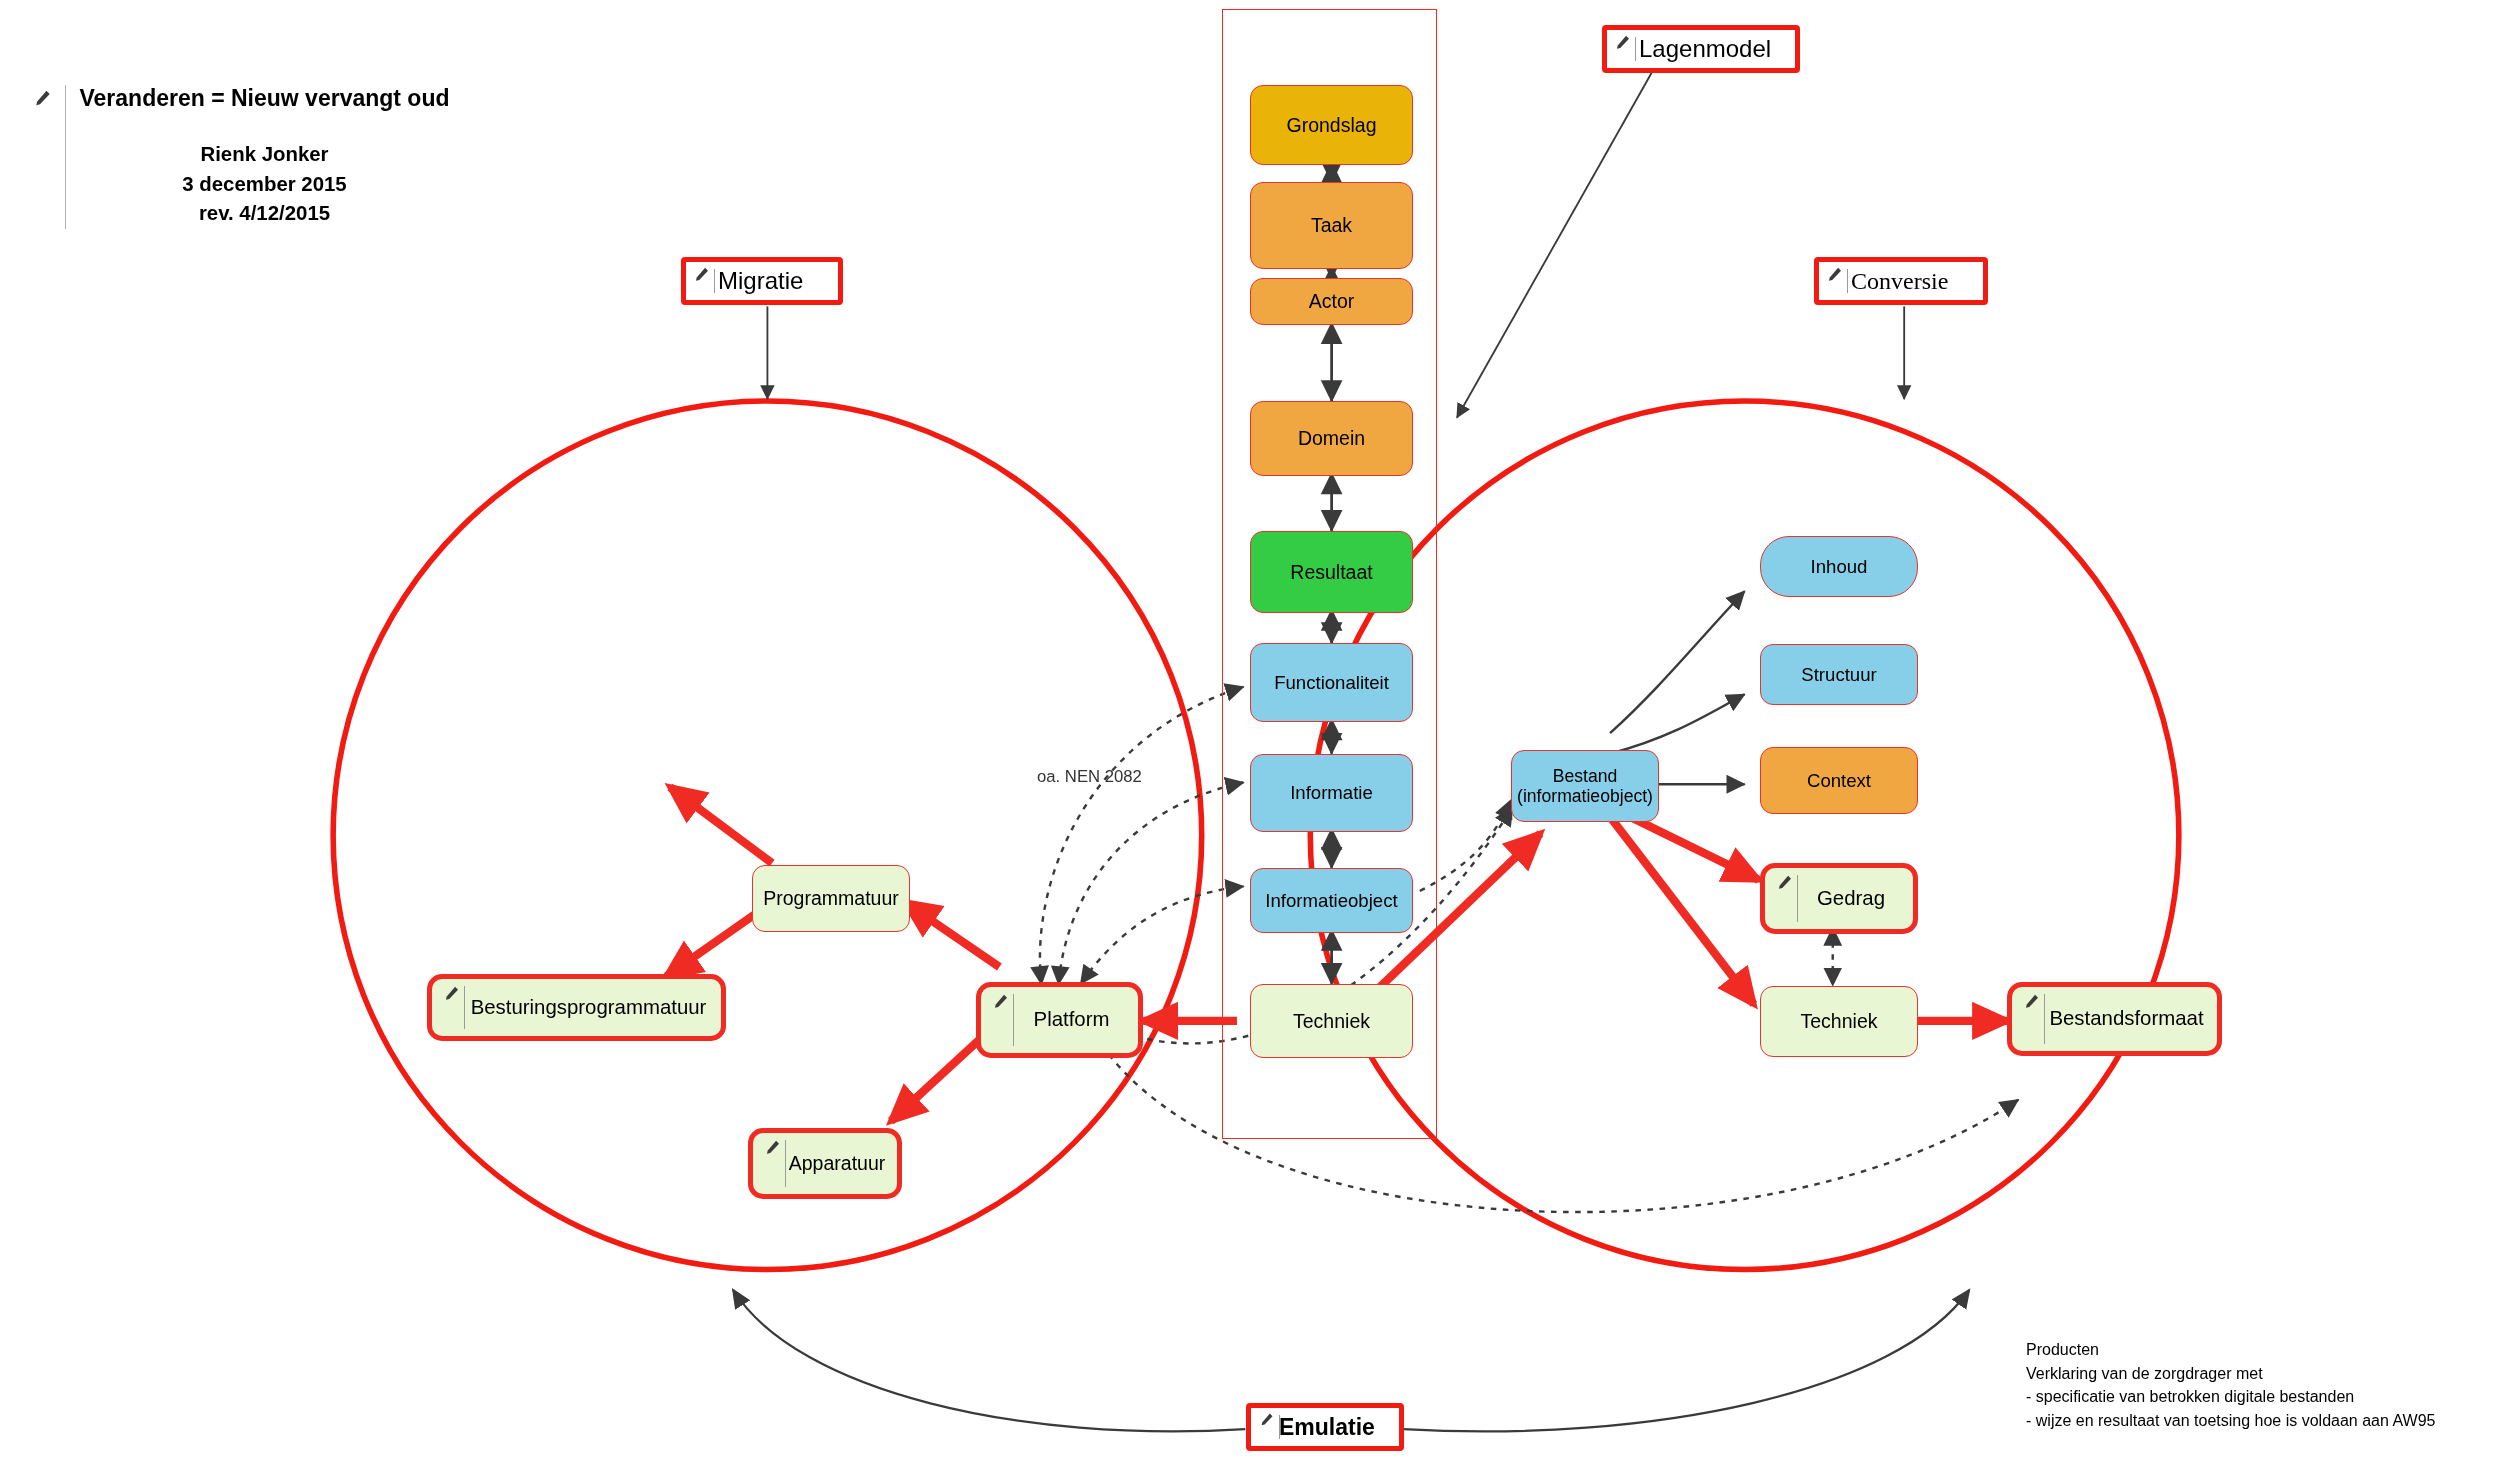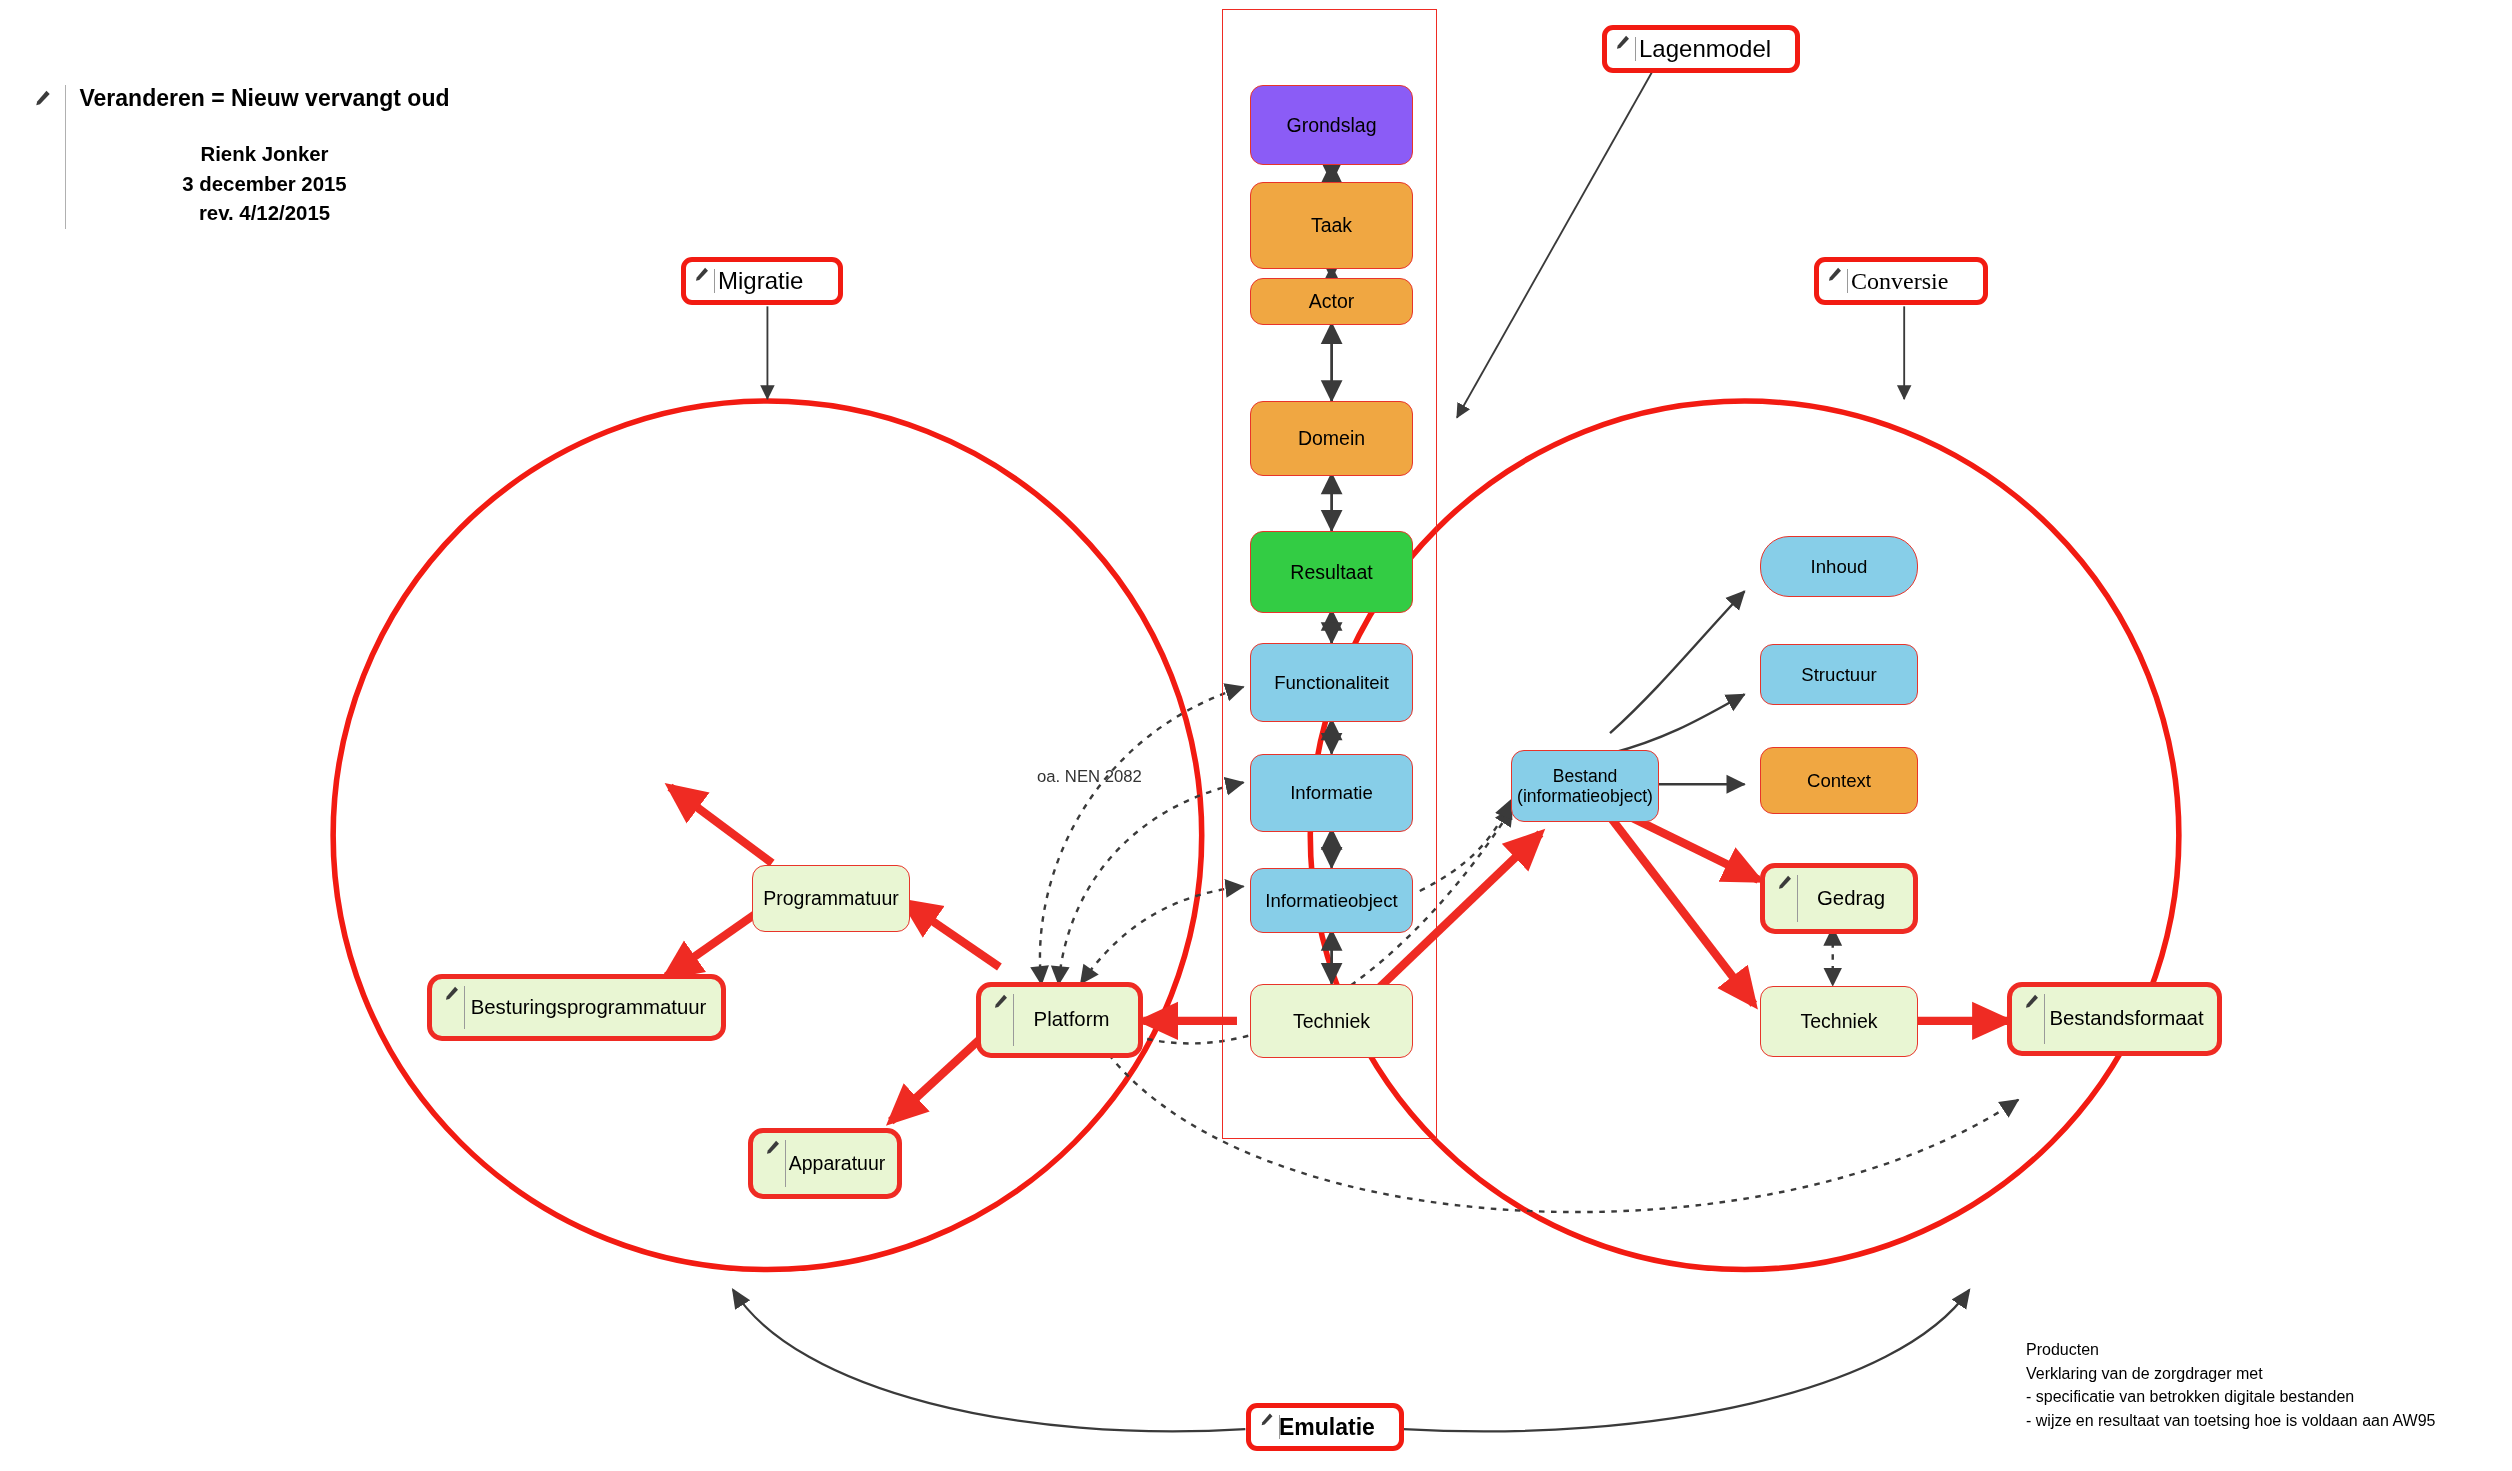--- a/index.html
+++ b/index.html
@@ -27,21 +27,21 @@
     align-items: center;
     justify-content: center;
     text-align: center;
     border-radius: 13px;
     color: #000;
     line-height: 1.15;
     z-index: 5;
   }
   
   .n-thin { border: 1.9px solid #e8342a; }
-  .c-yellow  { background: #8b5cf6; }
+  .c-yellow  { background: #eab308; }
   .c-orange  { background: #f0a742; }
   .c-green   { background: #33cc44; }
   .c-blue    { background: #87cee8; }
   .c-lgreen  { background: #e9f6d3; }
 
   
   .n-thick {
     border: 5.6px solid #ef2b23;
     background: #e9f6d3;
     border-radius: 15px;
@@ -64,21 +64,21 @@
   .with-pen .label { margin-left: 24px; }
 
   
   .chip {
     position: absolute;
     background: #ffffff;
     border: 5.6px solid #f21b12;
     display: flex;
     align-items: center;
     z-index: 8;
-    border-radius: 11px;
+    border-radius: 4px;
   }
   .chip .pen-wrap { left: 5.6px; top: 3.7px; bottom: 3.7px; width: 20.4px; }
   .chip .pen-divider { left: 28px; top: 7.4px; bottom: 7.4px; }
   .chip .label { margin-left: 32px; white-space: nowrap; }
 
   
   .lagen-frame {
     position: absolute;
     border: 1.9px solid #ef2b23;
     background: transparent;

